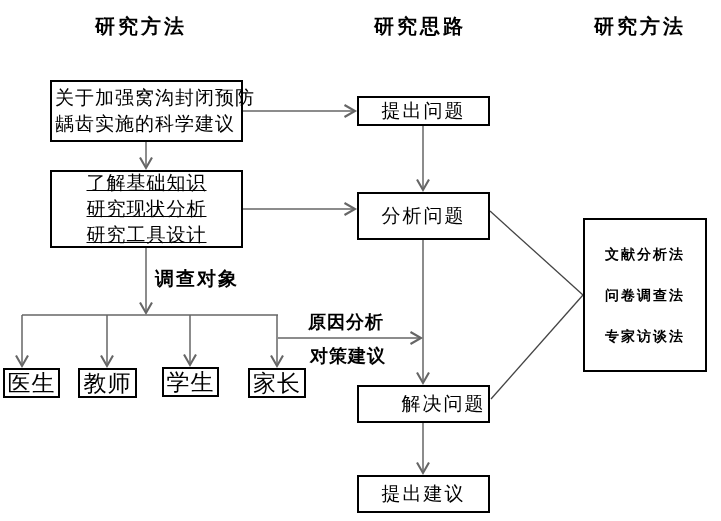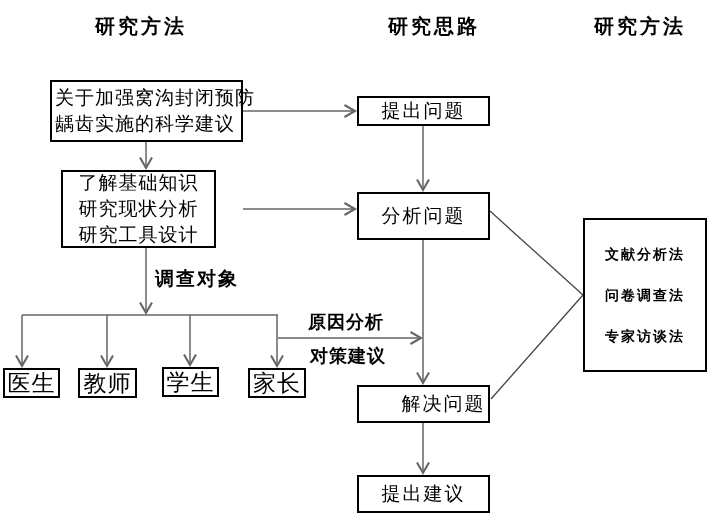--- a/index.html
+++ b/index.html
@@ -23,32 +23,32 @@
   .align-left{align-items:flex-start;text-align:left;padding-left:3px;}
   .step{font-size:19px;letter-spacing:2px;}
   .subject{font-size:23px;}
   .methods-box .ln{font-weight:bold;font-size:14px;line-height:41px;letter-spacing:2px;}
   .lbl{position:absolute;font-weight:bold;white-space:nowrap;}
   .lbl-survey{left:155px;top:266px;font-size:19px;letter-spacing:2px;}
   .lbl-cause{left:308px;top:310px;font-size:18px;letter-spacing:1px;}
   .lbl-counter{left:310px;top:344px;font-size:18px;letter-spacing:1px;}
   
   .b-proposal{left:50px;top:80px;width:193px;height:62px;}
-  .b-foundation{left:61px;top:170px;width:155px;height:78px;}
+  .b-foundation{left:50px;top:170px;width:193px;height:78px;text-decoration:underline;}
   .b-doctor{left:3px;top:368px;width:57px;height:30px;}
   .b-teacher{left:78px;top:368px;width:59px;height:30px;}
   .b-student{left:162px;top:367px;width:57px;height:30px;}
   .b-parent{left:248px;top:368px;width:58px;height:30px;}
   .b-step1{left:357px;top:96px;width:133px;height:30px;}
   .b-step2{left:357px;top:192px;width:133px;height:48px;}
   .b-step3{left:357px;top:385px;width:133px;height:38px;padding-left:40px;}
   .b-step4{left:357px;top:475px;width:133px;height:38px;}
   .b-methods{left:583px;top:218px;width:124px;height:154px;}
   .h-content{left:95px;top:13px;}
-  .h-approach{left:388px;top:13px;}
+  .h-approach{left:374px;top:13px;}
   .h-methods{left:594px;top:13px;}
 </style>
 </head>
 <body>
 
 <div class="canvas">
 
   <svg class="connector-layer" width="721" height="521" viewBox="0 0 721 521">
     <defs>
       <marker id="arrow" viewBox="0 0 10 10" refX="8" refY="5" markerWidth="10" markerHeight="10" orient="auto">

